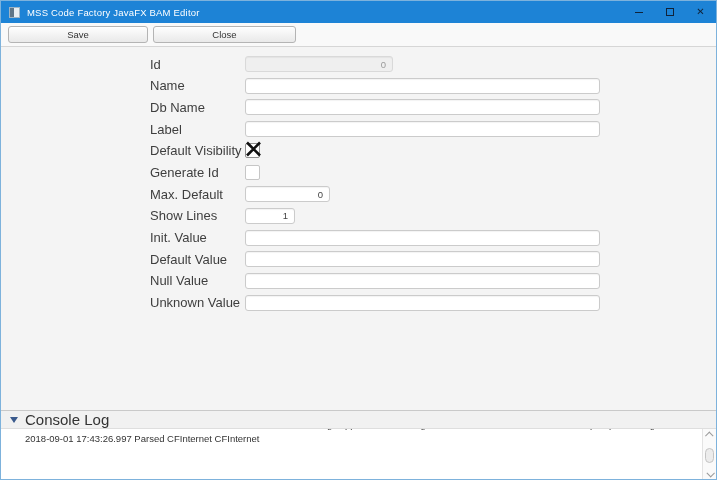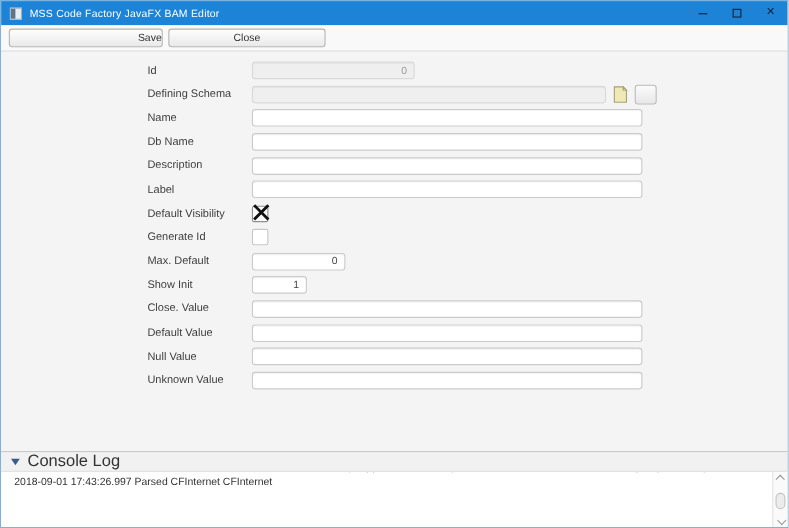--- a/index.html
+++ b/index.html
@@ -27,27 +27,27 @@
   
   .toolbar {
     position:absolute; top:22px; left:0; right:0; height:23px;
     background:#f9f9f9; border-bottom:1px solid #d6d6d6; display:flex; align-items:center;
   }
   .tb-btn {
     height:17px; border:1px solid #b4b4b4; border-radius:3px;
     background:linear-gradient(#fefefe,#e9e9e9); font-family:"Liberation Sans",sans-serif;
     font-size:9.5px; color:#333; padding:0; box-shadow:0 1px 0 rgba(255,255,255,.7) inset;
   }
-  .tb-save   { margin-left:7px;  width:140px;text-align:right; }
+  .tb-save   { margin-left:7px;  width:140px; }
   .tb-close  { margin-left:5px;  width:143px; }
   .tb-cancel { margin-left:5px;  width:143px; }
   
   .form-area { position:absolute; top:46px; left:0; right:0; height:363px; background:#f4f4f4; padding-top:9px; box-sizing:border-box; }
   .row { height:16px; margin-bottom:5.7px; display:flex; align-items:center; padding-left:133px; }
-  .row .lbl { width:95px; flex:none; font-size:10px; color:#3e3e3e; }
+  .row .lbl { width:95px; flex:none; font-size:13px; color:#3e3e3e;margin-left:16px; }
   .fld {
     height:16px; box-sizing:border-box; border:1px solid #cbcbcb; border-radius:3px;
     background:#ffffff; font-family:"Liberation Sans",sans-serif; font-size:9.5px; color:#444;
     padding:0 6px; box-shadow:inset 0 1px 1px rgba(0,0,0,.05); outline:none;
   }
   .fld-id      { width:148px; text-align:right; background:#efefef; border-color:#d9d9d9; color:#9a9a9a; }
   .fld-schema  { width:322px; background:#efefef; border-color:#d9d9d9; }
   .fld-text    { width:355px; }
   .fld-nummed  { width:85px;  text-align:right; }
   .fld-numsm   { width:50px;  text-align:right; }
@@ -69,21 +69,21 @@
     height:19px; background:#f1f1f1; border-top:1px solid #c9c9c9; border-bottom:1px solid #dedede;
     display:flex; align-items:center; box-sizing:border-box;
   }
   .tri {
     width:0; height:0; margin-left:9px;
     border-left:4.5px solid transparent; border-right:4.5px solid transparent;
     border-top:6px solid var(--tri,#3a5a8c);
   }
   .console-header .hl { font-size:15px; color:#333; margin-left:7px; }
   .console-body { position:absolute; top:19px; left:0; right:0; bottom:0; background:#ffffff; overflow:hidden; }
-  .console-lines { position:absolute; top:0; left:0; right:15px; bottom:0; overflow:hidden; padding-left:12px; }
+  .console-lines { position:absolute; top:0; left:0; right:15px; bottom:0; overflow:hidden; padding-left:24px; }
   .cline { font-size:9.5px; color:#333; line-height:14px; white-space:nowrap; }
   .cline.partial { margin-top:-11px; }
   .v-scrollbar {
     position:absolute; top:0; right:0; bottom:0; width:14px;
     background:#fafafa; border-left:1px solid #e3e3e3; box-sizing:border-box;
   }
   .sb-arrow { position:absolute; left:0; right:0; height:11px; display:flex; align-items:center; justify-content:center; }
   .sb-arrow.up { top:0; } .sb-arrow.down { bottom:0; }
   .chev { width:5px; height:5px; border-left:1px solid #9a9a9a; border-top:1px solid #9a9a9a; }
   .chev.up { transform:rotate(45deg) translateY(1px); }
@@ -116,40 +116,25 @@
     <button class="tb-btn tb-save">Save</button>
     <button class="tb-btn tb-close">Close</button>
   </div>
 
   <div class="form-area" id="form-rows">
       <div class="row">
         <span class="lbl">Id</span>
         <input type="text" class="fld fld-id" disabled="" value="0" style="">
       </div>
       <div class="row">
-        <span class="lbl">Defining Schema</span>
-        <input type="text" class="fld fld-schema" readonly="" style="">
-        <button class="mini-btn doc">
-          <svg width="14" height="16" viewBox="0 0 14 16">
-            <path d="M1.5 1 h8 l3 3 v11 h-11 z" fill="#efe9b8" stroke="#a8a175" stroke-width="1"></path>
-            <path d="M9.5 1 v3 h3 z" fill="#fbf8e0" stroke="#a8a175" stroke-width="1"></path>
-          </svg>
-        </button>
-        <button class="mini-btn"></button>
-      </div>
-      <div class="row">
         <span class="lbl">Name</span>
         <input type="text" class="fld fld-text" style="">
       </div>
       <div class="row">
         <span class="lbl">Db Name</span>
-        <input type="text" class="fld fld-text" style="">
-      </div>
-      <div class="row">
-        <span class="lbl">Description</span>
         <input type="text" class="fld fld-text" style="">
       </div>
       <div class="row">
         <span class="lbl">Label</span>
         <input type="text" class="fld fld-text" style="">
       </div>
       <div class="row">
         <span class="lbl">Default Visibility</span>
         <div class="checkbox checked">
           <svg width="19" height="19" viewBox="0 0 19 19">
@@ -159,25 +144,25 @@
       </div>
       <div class="row">
         <span class="lbl">Generate Id</span>
         <div class="checkbox"></div>
       </div>
       <div class="row">
         <span class="lbl">Max. Default</span>
         <input type="text" class="fld fld-nummed" value="0" style="">
       </div>
       <div class="row">
-        <span class="lbl">Show Init</span>
+        <span class="lbl">Show Lines</span>
         <input type="text" class="fld fld-numsm" value="1" style="">
       </div>
       <div class="row">
-        <span class="lbl">Close. Value</span>
+        <span class="lbl">Init. Value</span>
         <input type="text" class="fld fld-text" style="">
       </div>
       <div class="row">
         <span class="lbl">Default Value</span>
         <input type="text" class="fld fld-text" style="">
       </div>
       <div class="row">
         <span class="lbl">Null Value</span>
         <input type="text" class="fld fld-text" style="">
       </div>

